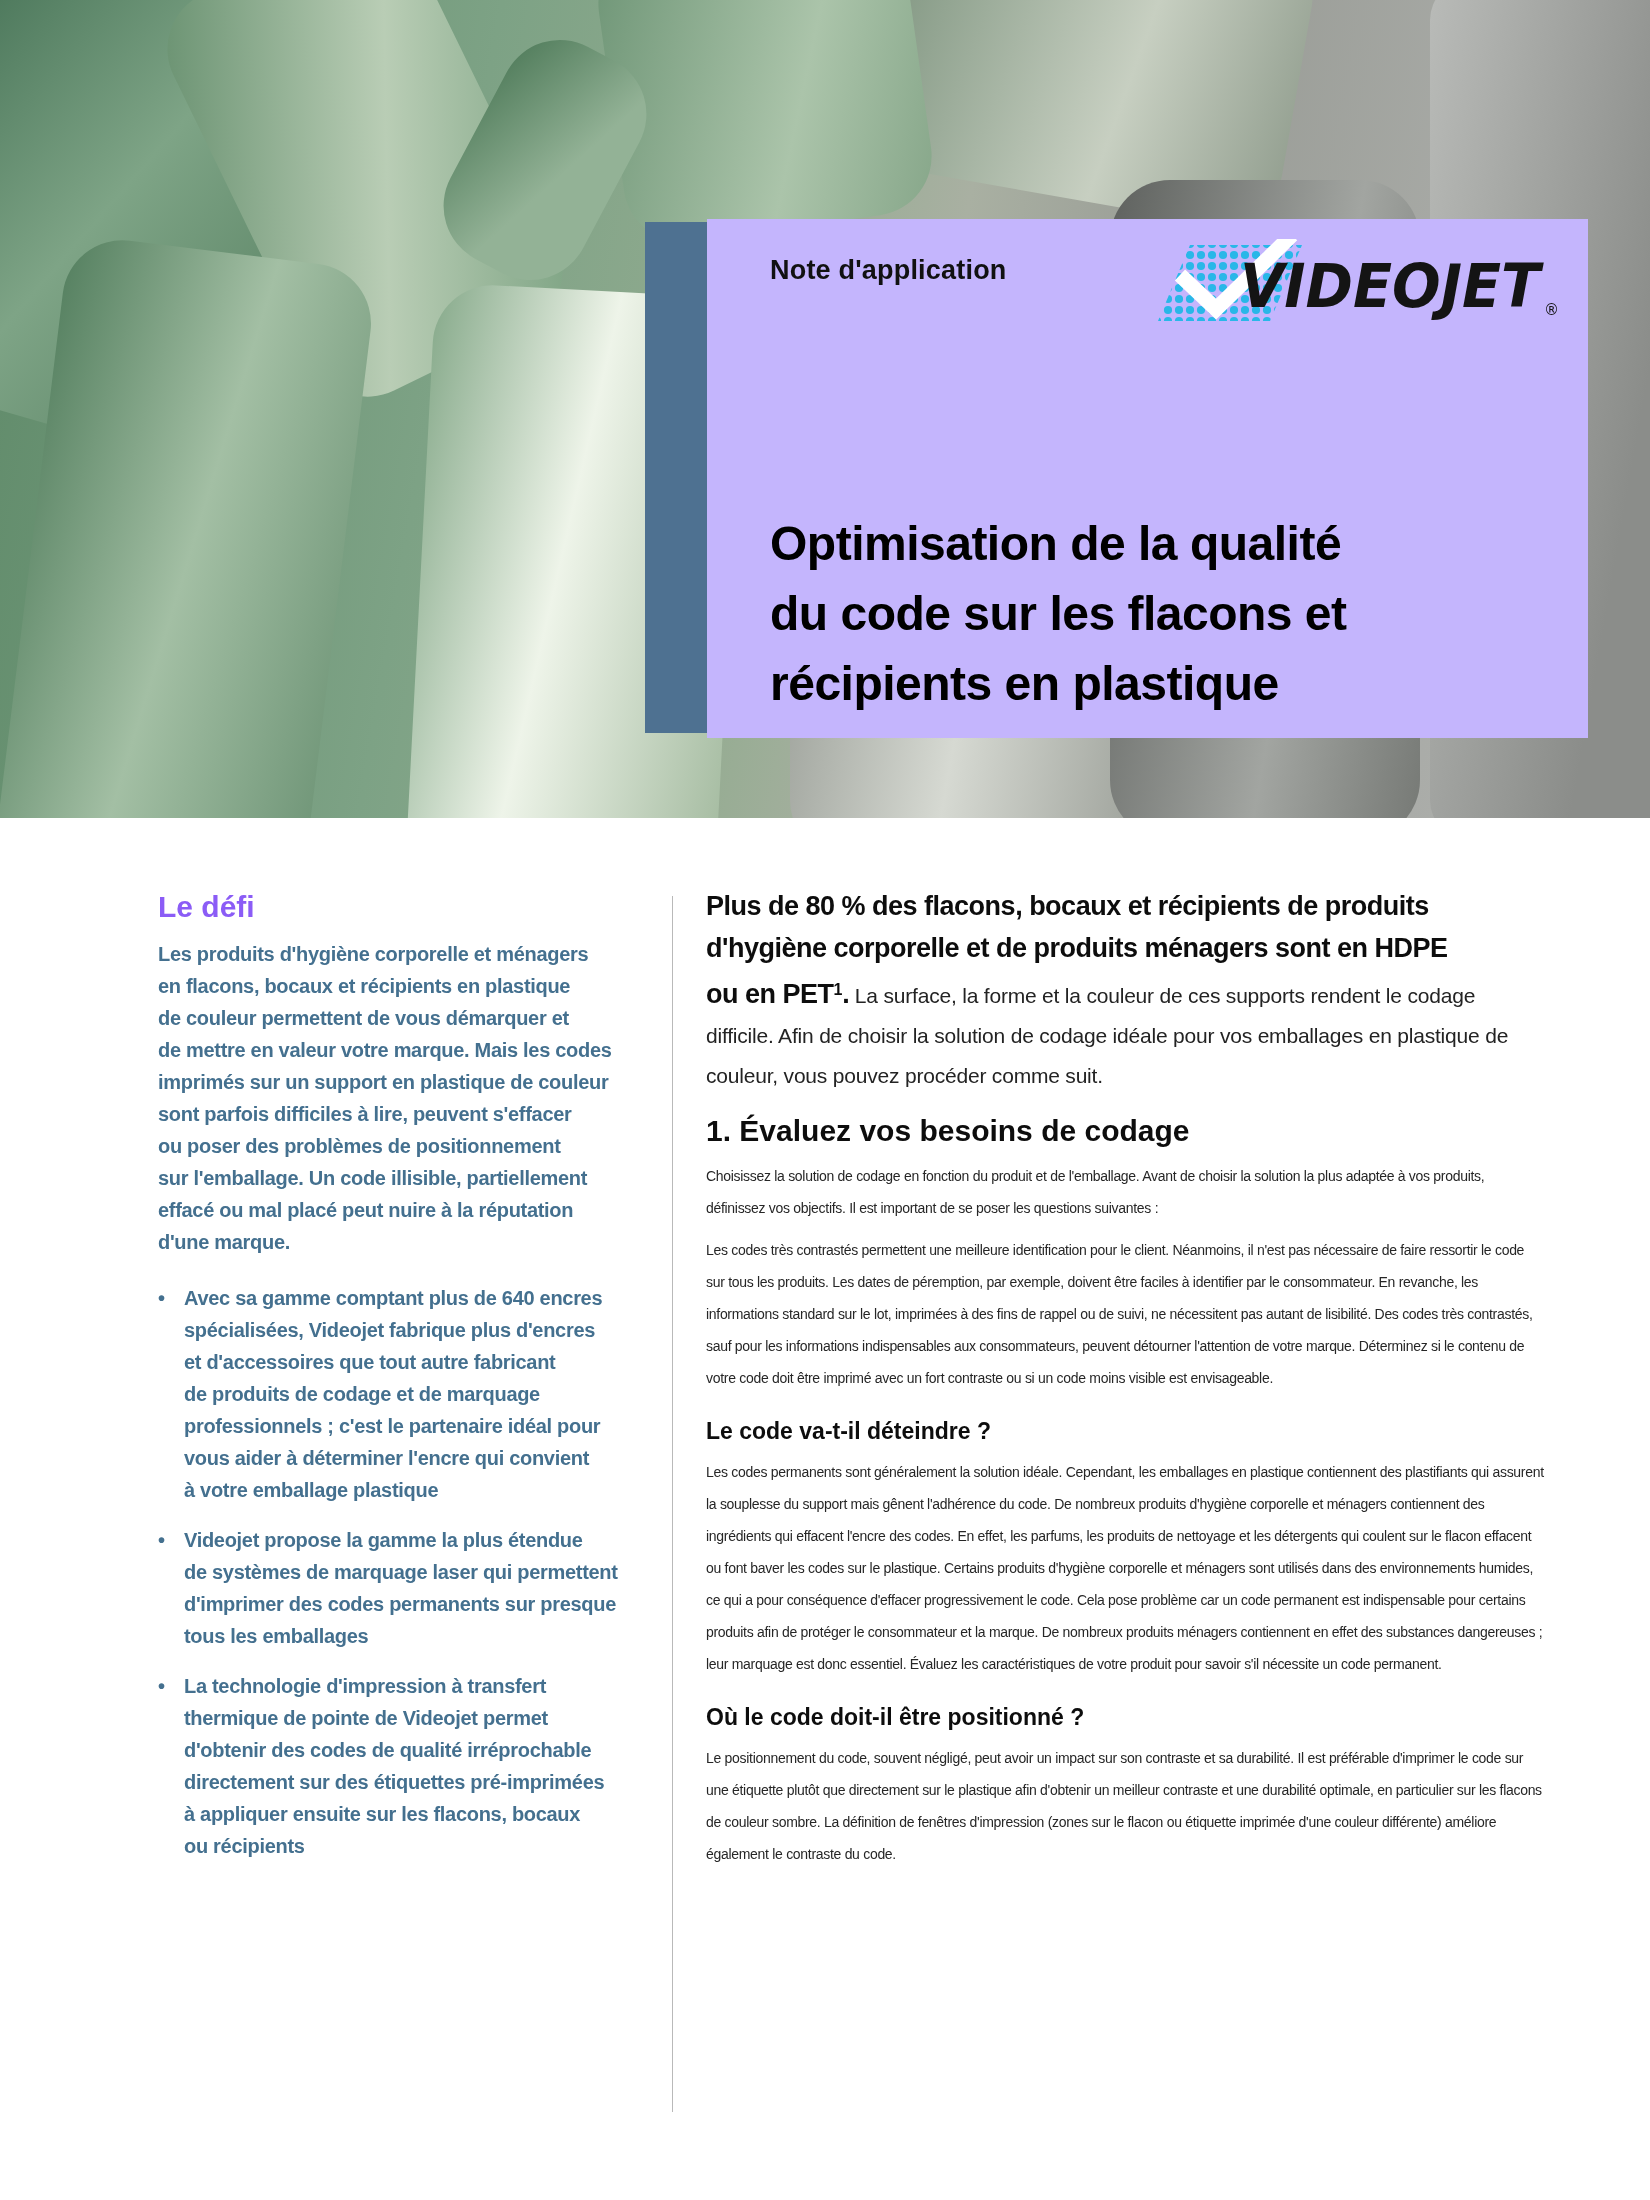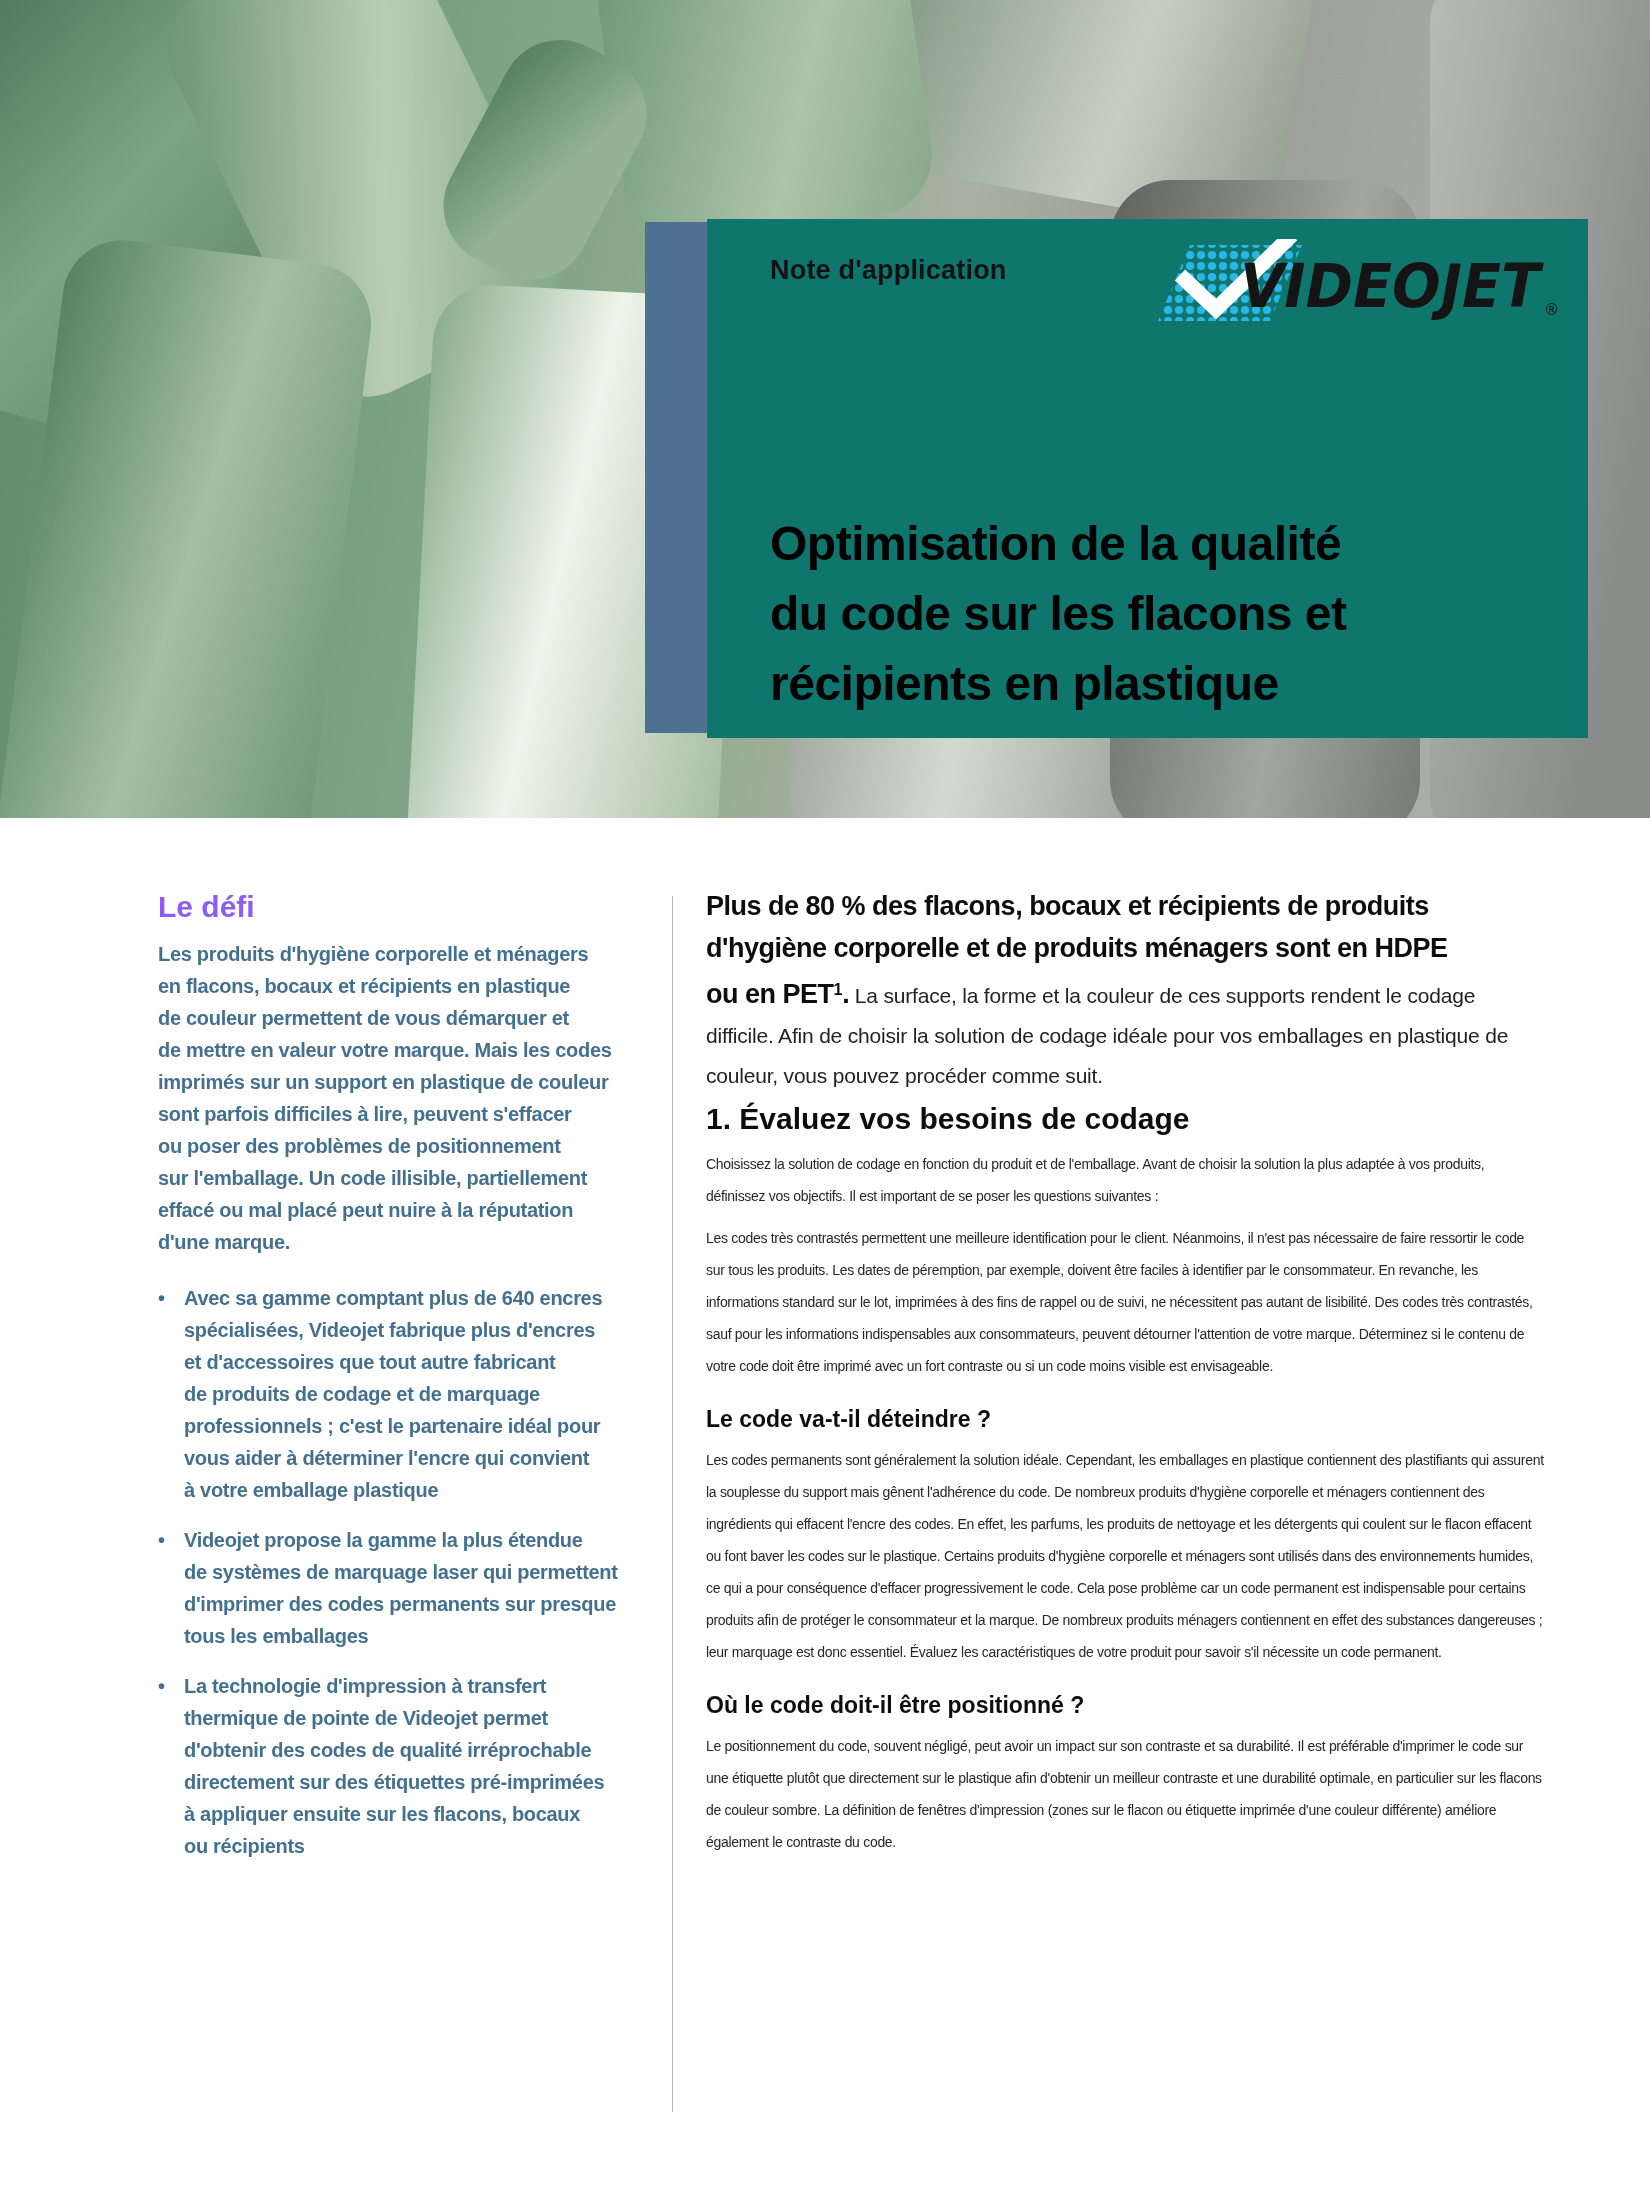--- a/index.html
+++ b/index.html
@@ -16,21 +16,21 @@
   .b4{left:420px;top:290px;width:310px;height:600px;transform:rotate(3deg);background:linear-gradient(100deg,#87aa8b,#eef4e9 45%,#a3ba9f);}
   .b5{left:610px;top:-70px;width:310px;height:300px;transform:rotate(-8deg);background:linear-gradient(110deg,#6e9576,#abc4aa 60%,#86a689);}
   .b6{left:790px;top:240px;width:350px;height:620px;background:linear-gradient(100deg,#8b9089,#d6d9d2 55%,#9da19a);}
   .b7{left:1110px;top:180px;width:310px;height:660px;background:linear-gradient(100deg,#5e615e,#a2a5a1 60%,#767975);}
   .b8{left:1430px;top:-20px;width:260px;height:860px;border-radius:40px;background:linear-gradient(100deg,#b9bbb8,#8b8d8a 70%);}
   .b9{left:880px;top:-90px;width:420px;height:290px;transform:rotate(10deg);background:linear-gradient(100deg,#7e947f,#c7cfc1 60%,#939f90);}
   .b10{left:470px;top:40px;width:150px;height:240px;transform:rotate(28deg);background:linear-gradient(110deg,#4e7a59,#93b296 60%);}
 
   
   .accent-bar{position:absolute;left:645px;top:222px;width:62px;height:511px;background:#4e7191;}
-  .title-card{position:absolute;left:707px;top:219px;width:881px;height:519px;background:#0f766e;}
+  .title-card{position:absolute;left:707px;top:219px;width:881px;height:519px;background:#c4b5fd;}
   .note-label{position:absolute;left:63px;top:36px;font-size:27px;font-weight:bold;color:#111;letter-spacing:.2px;}
   .logo{position:absolute;right:26px;top:20px;width:410px;height:88px;}
   .kicker{position:absolute;left:63px;top:176px;font-size:41px;line-height:57px;color:#1b1b1b;white-space:pre-line;}
   .big-title{position:absolute;left:63px;top:290px;font-size:48px;line-height:70px;font-weight:bold;color:#000;letter-spacing:-.5px;white-space:pre-line;}
 
   
   .col-left{position:absolute;left:158px;top:890px;width:505px;}
   .divider{position:absolute;left:672px;top:896px;width:1px;height:1216px;background:#b9b9b9;}
   .col-right{position:absolute;left:706px;top:886px;width:840px;}
 
@@ -38,21 +38,21 @@
   .blue-text{font-size:20px;font-weight:bold;color:#44708f;line-height:32px;letter-spacing:-.3px;white-space:pre-line;margin:0;}
   .adv-heading{margin-top:30px;}
   .bullets{margin-top:24px;}
   .bullet{display:flex;margin-bottom:18px;}
   .bullet-dot{width:26px;flex:0 0 26px;color:#44708f;font-size:20px;font-weight:bold;line-height:32px;}
   .bullet-text{flex:1;}
 
   .intro-para{font-size:21px;line-height:40px;color:#232323;letter-spacing:-.2px;white-space:pre-line;margin:0;}
   .intro-bold{font-size:27px;font-weight:bold;color:#0d0d0d;letter-spacing:-.5px;}
   .intro-bold sup,.intro-sup{font-size:16px;font-weight:bold;color:#0d0d0d;}
-  .section-h{font-size:30px;font-weight:bold;color:#0d0d0d;line-height:38px;margin:4px 0 0 0;}
+  .section-h{font-size:30px;font-weight:bold;color:#0d0d0d;line-height:38px;margin:16px 0 0 0;}
   .body-para{font-size:14px;line-height:32px;color:#262626;letter-spacing:-.3px;margin:10px 0 0 0;}
   .q-h{font-size:23px;font-weight:bold;color:#0d0d0d;line-height:30px;margin:22px 0 0 0;}
 </style>
 </head>
 <body>
 
 <div class="page">
 
   <div class="hero">
     <div class="bottle b1"></div>

